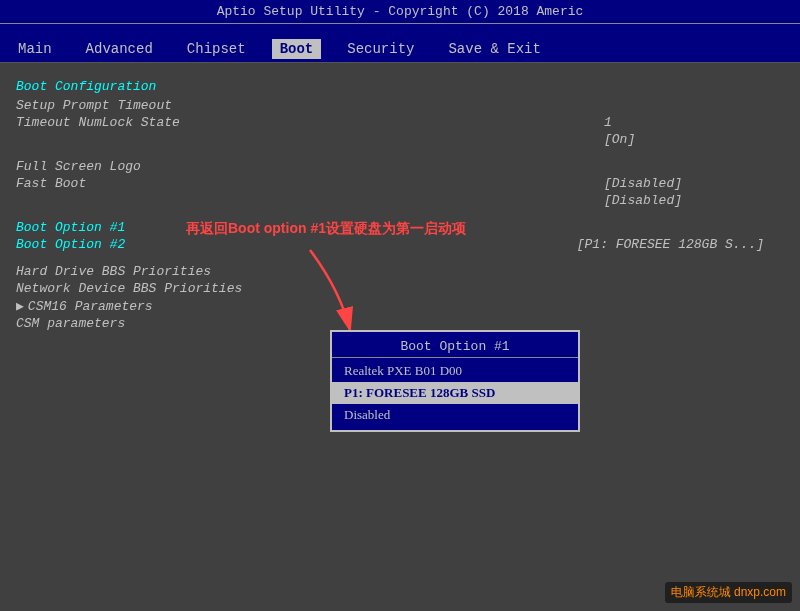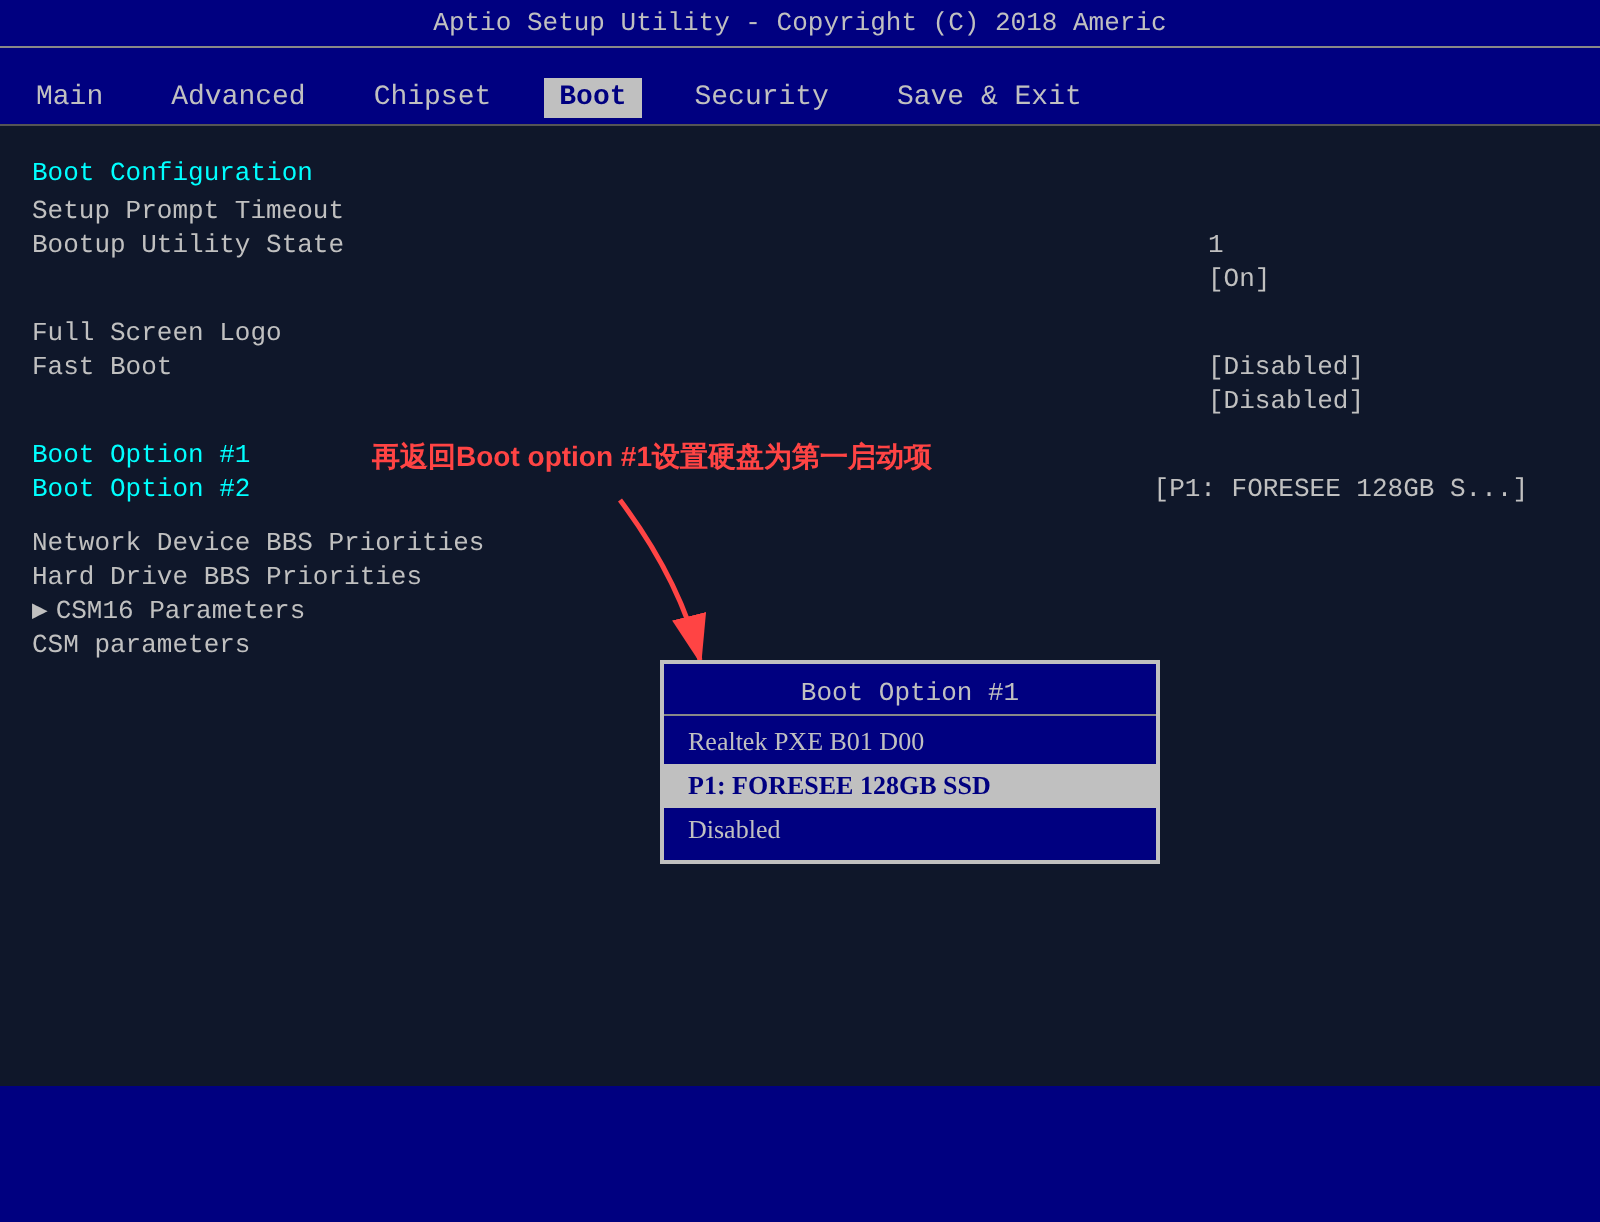--- a/index.html
+++ b/index.html
@@ -8,22 +8,22 @@
       height: 611px;
       background: #000080;
       font-family: 'Courier New', Courier, monospace;
       overflow: hidden;
       position: relative;
     }
 
     
     .screen {
       width: 800px;
-      height: 543px;
-      background: #0f172a;
+      height: 611px;
+      background: #404040;
       position: relative;
       overflow: hidden;
     }
 
     
     .title-bar {
       background: #000080;
       color: #c0c0c0;
       font-size: 13px;
       padding: 4px 10px;
@@ -61,20 +61,21 @@
       height: calc(611px - 60px);
       padding: 8px 16px;
       color: #c0c0c0;
       font-size: 13px;
       position: relative;
     }
 
     .left-panel {
       flex: 1;
       padding-right: 20px;
+      font-style: italic;
     }
 
     .section-title {
       color: #00ffff;
       font-size: 13px;
       margin-bottom: 4px;
       margin-top: 8px;
     }
 
     .config-row {
@@ -202,21 +203,21 @@
 
   <div class="content">
     <div class="left-panel">
 
       <div class="section-title">Boot Configuration</div>
       <div class="config-row">
         <span class="config-label">Setup Prompt Timeout</span>
         <span class="config-value"></span>
       </div>
       <div class="config-row">
-        <span class="config-label">Bootup Utility State</span>
+        <span class="config-label">Timeout NumLock State</span>
         <span class="config-value">1</span>
       </div>
       <div class="config-row">
         <span class="config-label"></span>
         <span class="config-value">[On]</span>
       </div>
 
       <div class="separator"></div>
 
       <div class="config-row">
@@ -239,24 +240,24 @@
         <span class="config-value"></span>
       </div>
       <div class="config-row">
         <span class="config-label highlighted">Boot Option #2</span>
         <span class="config-value">[P1: FORESEE 128GB S...]</span>
       </div>
 
       <div class="separator"></div>
 
       <div class="config-row">
+        <span class="config-label">Hard Drive BBS Priorities</span>
+      </div>
+      <div class="config-row">
         <span class="config-label">Network Device BBS Priorities</span>
-      </div>
-      <div class="config-row">
-        <span class="config-label">Hard Drive BBS Priorities</span>
       </div>
       <div class="config-row row-with-arrow">
         <span class="arrow-indicator">▶</span>
         <span class="config-label">CSM16 Parameters</span>
       </div>
       <div class="config-row">
         <span class="config-label">CSM parameters</span>
       </div>
 
     </div>
@@ -276,14 +277,17 @@
     <path d="M 310 250 Q 340 290 350 330" stroke="#ff4444" stroke-width="2.5" fill="none" marker-end="url(#arrowhead)"></path>
   </svg>
 
   <div class="dropdown-popup" style="top: 330px; left: 330px; width: 250px;">
     <div class="dropdown-title">Boot Option #1</div>
     <div class="dropdown-item">Realtek PXE B01 D00</div>
     <div class="dropdown-item selected">P1: FORESEE 128GB SSD</div>
     <div class="dropdown-item">Disabled</div>
   </div>
 
+  <div class="watermark">
+    <span>电脑系统城 dnxp.com</span>
+  </div>
 
 </div>
 
 </body></html>

